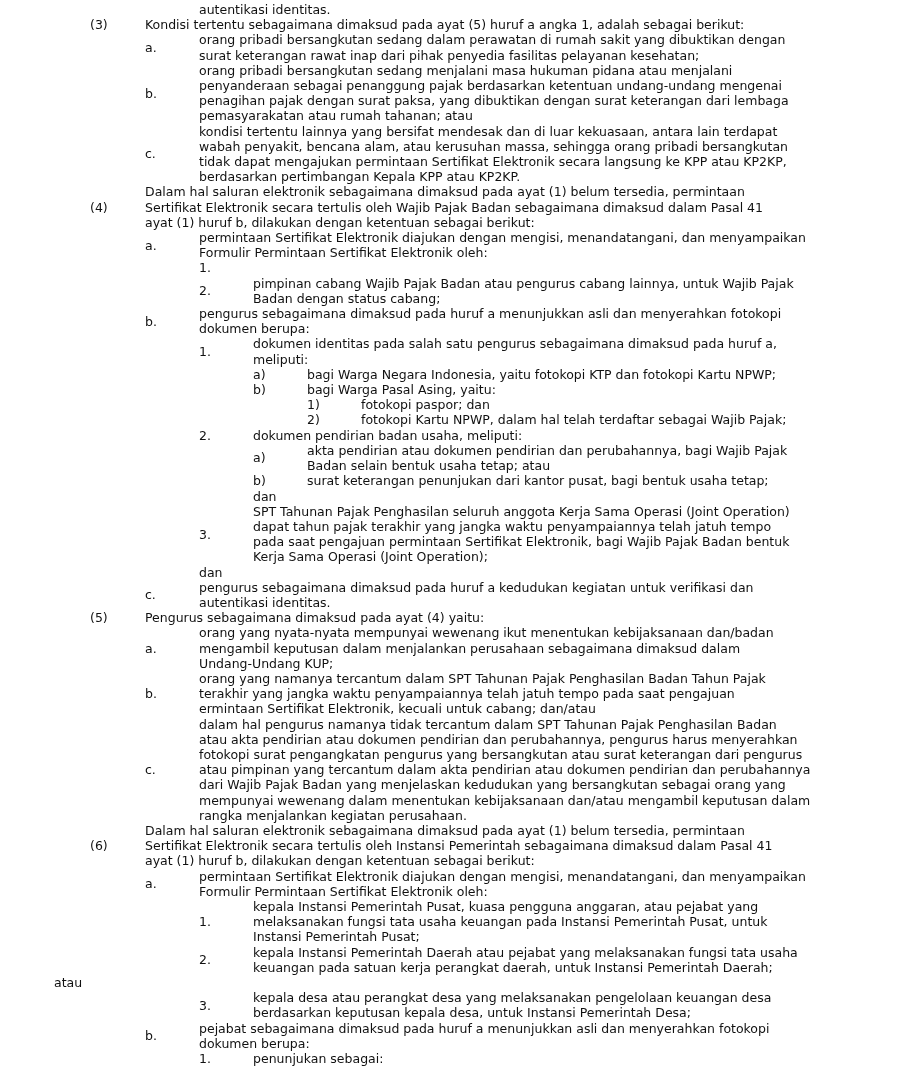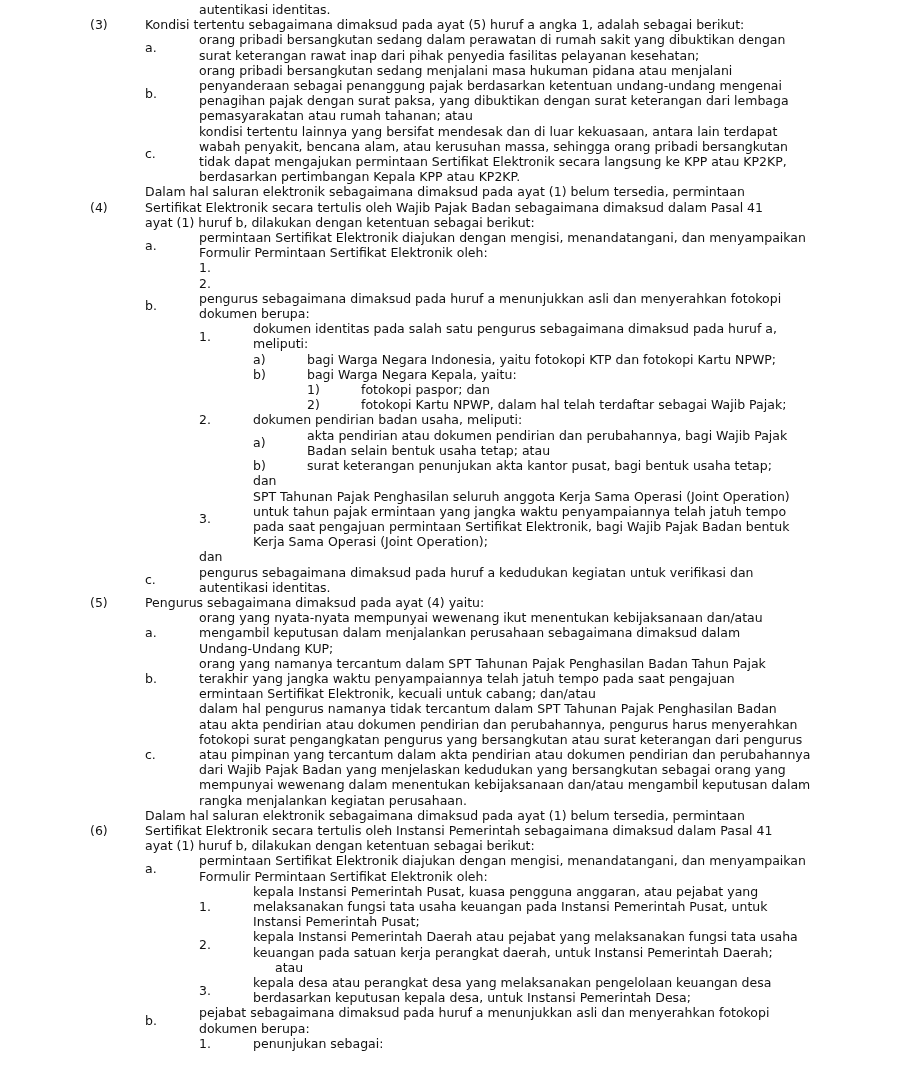--- a/index.html
+++ b/index.html
@@ -75,87 +75,89 @@
       <div class="row" style="padding-left: 145px;">
         <span class="marker" style="width: 54px;">a.</span>
         <div class="text">permintaan Sertifikat Elektronik diajukan dengan mengisi, menandatangani, dan menyampaikan
 Formulir Permintaan Sertifikat Elektronik oleh:</div>
       </div>
       <div class="row" style="padding-left: 199px;">
         <span class="marker" style="width: 54px;">1.</span>
       </div>
       <div class="row" style="padding-left: 199px;">
         <span class="marker" style="width: 54px;">2.</span>
+        <div class="text">pimpinan cabang Wajib Pajak Badan atau pengurus cabang lainnya, untuk Wajib Pajak
+Badan dengan status cabang;</div>
       </div>
       <div class="row" style="padding-left: 145px;">
         <span class="marker" style="width: 54px;">b.</span>
         <div class="text">pengurus sebagaimana dimaksud pada huruf a menunjukkan asli dan menyerahkan fotokopi
 dokumen berupa:</div>
       </div>
       <div class="row" style="padding-left: 199px;">
         <span class="marker" style="width: 54px;">1.</span>
         <div class="text">dokumen identitas pada salah satu pengurus sebagaimana dimaksud pada huruf a,
 meliputi:</div>
       </div>
       <div class="row" style="padding-left: 253px;">
         <span class="marker" style="width: 54px;">a)</span>
         <div class="text">bagi Warga Negara Indonesia, yaitu fotokopi KTP dan fotokopi Kartu NPWP;</div>
       </div>
       <div class="row" style="padding-left: 253px;">
         <span class="marker" style="width: 54px;">b)</span>
-        <div class="text">bagi Warga Negara Kepala, yaitu:</div>
+        <div class="text">bagi Warga Pasal Asing, yaitu:</div>
       </div>
       <div class="row" style="padding-left: 307px;">
         <span class="marker" style="width: 54px;">1)</span>
         <div class="text">fotokopi paspor; dan</div>
       </div>
       <div class="row" style="padding-left: 307px;">
         <span class="marker" style="width: 54px;">2)</span>
         <div class="text">fotokopi Kartu NPWP, dalam hal telah terdaftar sebagai Wajib Pajak;</div>
       </div>
       <div class="row" style="padding-left: 199px;">
         <span class="marker" style="width: 54px;">2.</span>
         <div class="text">dokumen pendirian badan usaha, meliputi:</div>
       </div>
       <div class="row" style="padding-left: 253px;">
         <span class="marker" style="width: 54px;">a)</span>
         <div class="text">akta pendirian atau dokumen pendirian dan perubahannya, bagi Wajib Pajak
 Badan selain bentuk usaha tetap; atau</div>
       </div>
       <div class="row" style="padding-left: 253px;">
         <span class="marker" style="width: 54px;">b)</span>
-        <div class="text">surat keterangan penunjukan akta kantor pusat, bagi bentuk usaha tetap;</div>
+        <div class="text">surat keterangan penunjukan dari kantor pusat, bagi bentuk usaha tetap;</div>
       </div>
       <div class="row" style="padding-left: 199px;">
         <span class="marker" style="width: 54px;"></span>
         <div class="text">dan</div>
       </div>
       <div class="row" style="padding-left: 199px;">
         <span class="marker" style="width: 54px;">3.</span>
         <div class="text">SPT Tahunan Pajak Penghasilan seluruh anggota Kerja Sama Operasi (Joint Operation)
-untuk tahun pajak ermintaan yang jangka waktu penyampaiannya telah jatuh tempo
+dapat tahun pajak terakhir yang jangka waktu penyampaiannya telah jatuh tempo
 pada saat pengajuan permintaan Sertifikat Elektronik, bagi Wajib Pajak Badan bentuk
 Kerja Sama Operasi (Joint Operation);</div>
       </div>
       <div class="row" style="padding-left: 145px;">
         <span class="marker" style="width: 54px;"></span>
         <div class="text">dan</div>
       </div>
       <div class="row" style="padding-left: 145px;">
         <span class="marker" style="width: 54px;">c.</span>
         <div class="text">pengurus sebagaimana dimaksud pada huruf a kedudukan kegiatan untuk verifikasi dan
 autentikasi identitas.</div>
       </div>
       <div class="row" style="padding-left: 90px;">
         <span class="marker" style="width: 55px;">(5)</span>
         <div class="text">Pengurus sebagaimana dimaksud pada ayat (4) yaitu:</div>
       </div>
       <div class="row" style="padding-left: 145px;">
         <span class="marker" style="width: 54px;">a.</span>
-        <div class="text">orang yang nyata-nyata mempunyai wewenang ikut menentukan kebijaksanaan dan/atau
+        <div class="text">orang yang nyata-nyata mempunyai wewenang ikut menentukan kebijaksanaan dan/badan
 mengambil keputusan dalam menjalankan perusahaan sebagaimana dimaksud dalam
 Undang-Undang KUP;</div>
       </div>
       <div class="row" style="padding-left: 145px;">
         <span class="marker" style="width: 54px;">b.</span>
         <div class="text">orang yang namanya tercantum dalam SPT Tahunan Pajak Penghasilan Badan Tahun Pajak
 terakhir yang jangka waktu penyampaiannya telah jatuh tempo pada saat pengajuan
 ermintaan Sertifikat Elektronik, kecuali untuk cabang; dan/atau</div>
       </div>
       <div class="row" style="padding-left: 145px;">
@@ -183,21 +185,21 @@
         <span class="marker" style="width: 54px;">1.</span>
         <div class="text">kepala Instansi Pemerintah Pusat, kuasa pengguna anggaran, atau pejabat yang
 melaksanakan fungsi tata usaha keuangan pada Instansi Pemerintah Pusat, untuk
 Instansi Pemerintah Pusat;</div>
       </div>
       <div class="row" style="padding-left: 199px;">
         <span class="marker" style="width: 54px;">2.</span>
         <div class="text">kepala Instansi Pemerintah Daerah atau pejabat yang melaksanakan fungsi tata usaha
 keuangan pada satuan kerja perangkat daerah, untuk Instansi Pemerintah Daerah;</div>
       </div>
-      <div class="row" style="padding-left: 199px; margin-left: 22px;">
+      <div class="row" style="">
         <span class="marker" style="width: 54px;"></span>
         <div class="text">atau</div>
       </div>
       <div class="row" style="padding-left: 199px;">
         <span class="marker" style="width: 54px;">3.</span>
         <div class="text">kepala desa atau perangkat desa yang melaksanakan pengelolaan keuangan desa
 berdasarkan keputusan kepala desa, untuk Instansi Pemerintah Desa;</div>
       </div>
       <div class="row" style="padding-left: 145px;">
         <span class="marker" style="width: 54px;">b.</span>

